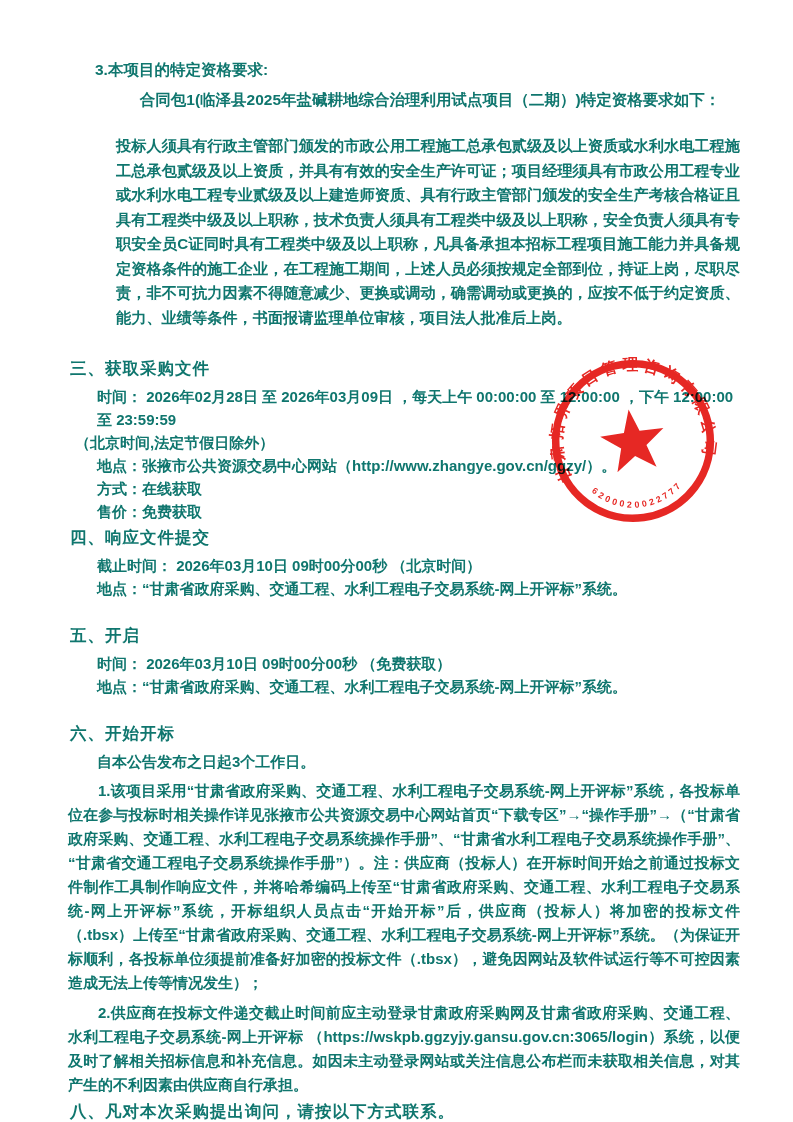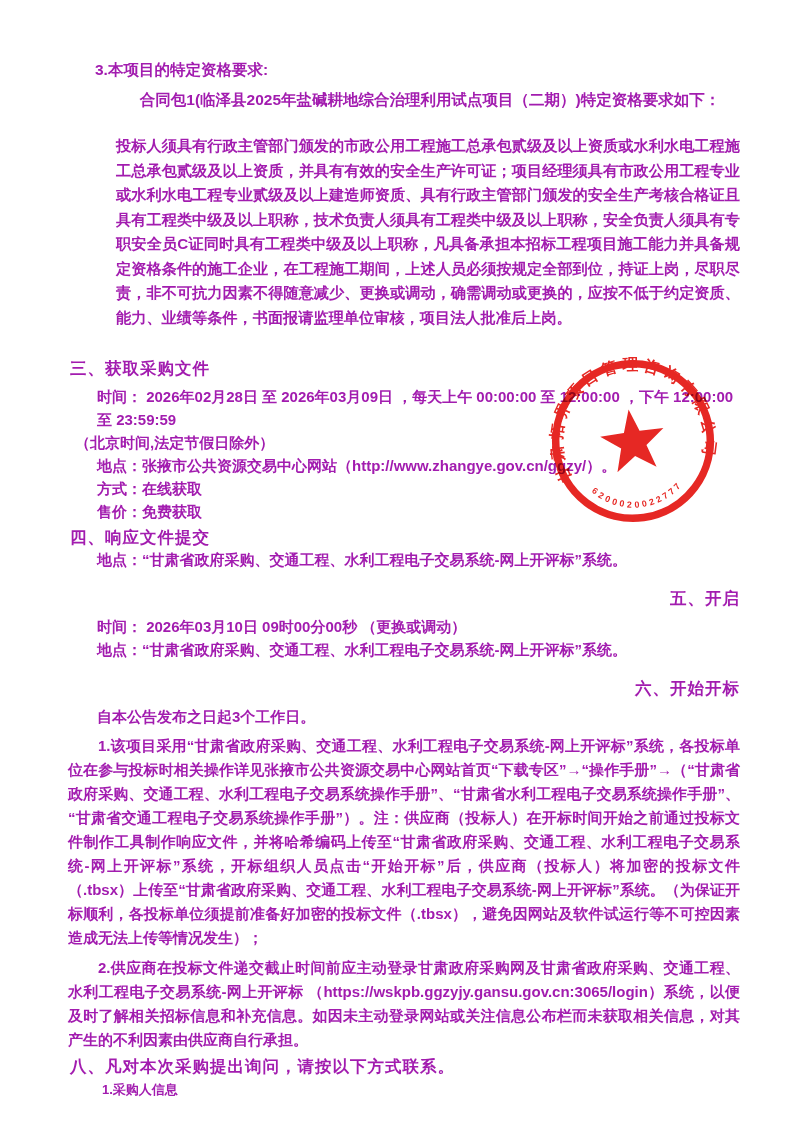--- a/index.html
+++ b/index.html
@@ -1,36 +1,36 @@
 <!DOCTYPE html>
 <html lang="zh"><head>
 <meta charset="utf-8">
 <style>
   html,body{margin:0;padding:0;background:#ffffff;}
   .page{
     position:relative;
     width:793px;height:1122px;
     background:#ffffff;
-    color:#a21caf;
+    color:#0f766e;
     font-family:"Liberation Sans","DejaVu Sans",sans-serif;
     overflow:hidden;
   }
   .content{padding:60px 53px 0 70px;box-sizing:border-box;}
 
   .item3-title{margin-left:25px;font-size:15.5px;font-weight:700;line-height:20px;}
   .item3-subtitle{margin-left:50px;margin-top:10px;font-size:15.5px;font-weight:700;line-height:20px;text-align:center;}
   .item3-body{
     margin-left:46px;margin-top:24px;
     font-size:15.2px;font-weight:600;line-height:24.5px;
     text-align:justify;
   }
 
   .sec-heading{margin-top:27px;font-size:16.5px;font-weight:700;line-height:22px;letter-spacing:1px;}
   .sec-heading.tight{margin-top:3px;}
-  .sec-heading.mid{margin-top:16px;text-align:right;}
+  .sec-heading.mid{margin-top:24px;}
   .sec-line{margin-left:27px;font-size:15px;font-weight:600;line-height:23px;}
   .sec-line.first{margin-top:6px;}
   .sec-line.noindent{margin-left:5px;}
 
   .sec7-para{
     margin-left:-2px;margin-top:6px;
     text-indent:30px;
     font-size:15px;font-weight:700;line-height:24px;
     text-align:justify;
   }
@@ -57,24 +57,25 @@
     <div class="item3-body">投标人须具有行政主管部门颁发的市政公用工程施工总承包贰级及以上资质或水利水电工程施工总承包贰级及以上资质，并具有有效的安全生产许可证；项目经理须具有市政公用工程专业或水利水电工程专业贰级及以上建造师资质、具有行政主管部门颁发的安全生产考核合格证且具有工程类中级及以上职称，技术负责人须具有工程类中级及以上职称，安全负责人须具有专职安全员C证同时具有工程类中级及以上职称，凡具备承担本招标工程项目施工能力并具备规定资格条件的施工企业，在工程施工期间，上述人员必须按规定全部到位，持证上岗，尽职尽责，非不可抗力因素不得随意减少、更换或调动，确需调动或更换的，应按不低于约定资质、能力、业绩等条件，书面报请监理单位审核，项目法人批准后上岗。</div>
 
     <div class="sec-heading">三、获取采购文件</div>
     <div class="sec-line first">时间：  2026年02月28日 至 2026年03月09日 ，每天上午 00:00:00 至 12:00:00 ，下午 12:00:00 至 23:59:59</div>
     <div class="sec-line noindent">（北京时间,法定节假日除外）</div>
     <div class="sec-line">地点：张掖市公共资源交易中心网站（http://www.zhangye.gov.cn/ggzy/）。</div>
     <div class="sec-line">方式：在线获取</div>
     <div class="sec-line">售价：免费获取</div>
 
     <div class="sec-heading tight">四、响应文件提交</div>
+    <div class="sec-line first">截止时间： 2026年03月10日  09时00分00秒 （北京时间）</div>
     <div class="sec-line">地点：“甘肃省政府采购、交通工程、水利工程电子交易系统-网上开评标”系统。</div>
 
     <div class="sec-heading mid">五、开启</div>
-    <div class="sec-line first">时间： 2026年03月10日  09时00分00秒 （更换或调动）</div>
+    <div class="sec-line first">时间： 2026年03月10日  09时00分00秒 （免费获取）</div>
     <div class="sec-line">地点：“甘肃省政府采购、交通工程、水利工程电子交易系统-网上开评标”系统。</div>
 
     <div class="sec-heading mid">六、开始开标</div>
     <div class="sec-line first">自本公告发布之日起3个工作日。</div>
 
     <div class="sec7-para">1.该项目采用“甘肃省政府采购、交通工程、水利工程电子交易系统-网上开评标”系统，各投标单位在参与投标时相关操作详见张掖市公共资源交易中心网站首页“下载专区”→“操作手册”→（“甘肃省政府采购、交通工程、水利工程电子交易系统操作手册”、“甘肃省水利工程电子交易系统操作手册”、“甘肃省交通工程电子交易系统操作手册”）。注：供应商（投标人）在开标时间开始之前通过投标文件制作工具制作响应文件，并将哈希编码上传至“甘肃省政府采购、交通工程、水利工程电子交易系统-网上开评标”系统，开标组织人员点击“开始开标”后，供应商（投标人）将加密的投标文件（.tbsx）上传至“甘肃省政府采购、交通工程、水利工程电子交易系统-网上开评标”系统。（为保证开标顺利，各投标单位须提前准备好加密的投标文件（.tbsx），避免因网站及软件试运行等不可控因素造成无法上传等情况发生）；</div>
     <div class="sec7-para">2.供应商在投标文件递交截止时间前应主动登录甘肃政府采购网及甘肃省政府采购、交通工程、水利工程电子交易系统-网上开评标 （https://wskpb.ggzyjy.gansu.gov.cn:3065/login）系统，以便及时了解相关招标信息和补充信息。如因未主动登录网站或关注信息公布栏而未获取相关信息，对其产生的不利因素由供应商自行承担。</div>
 
     <div class="sec-heading tight">八、凡对本次采购提出询问，请按以下方式联系。</div>
     <div class="buyer-title">1.采购人信息</div>

